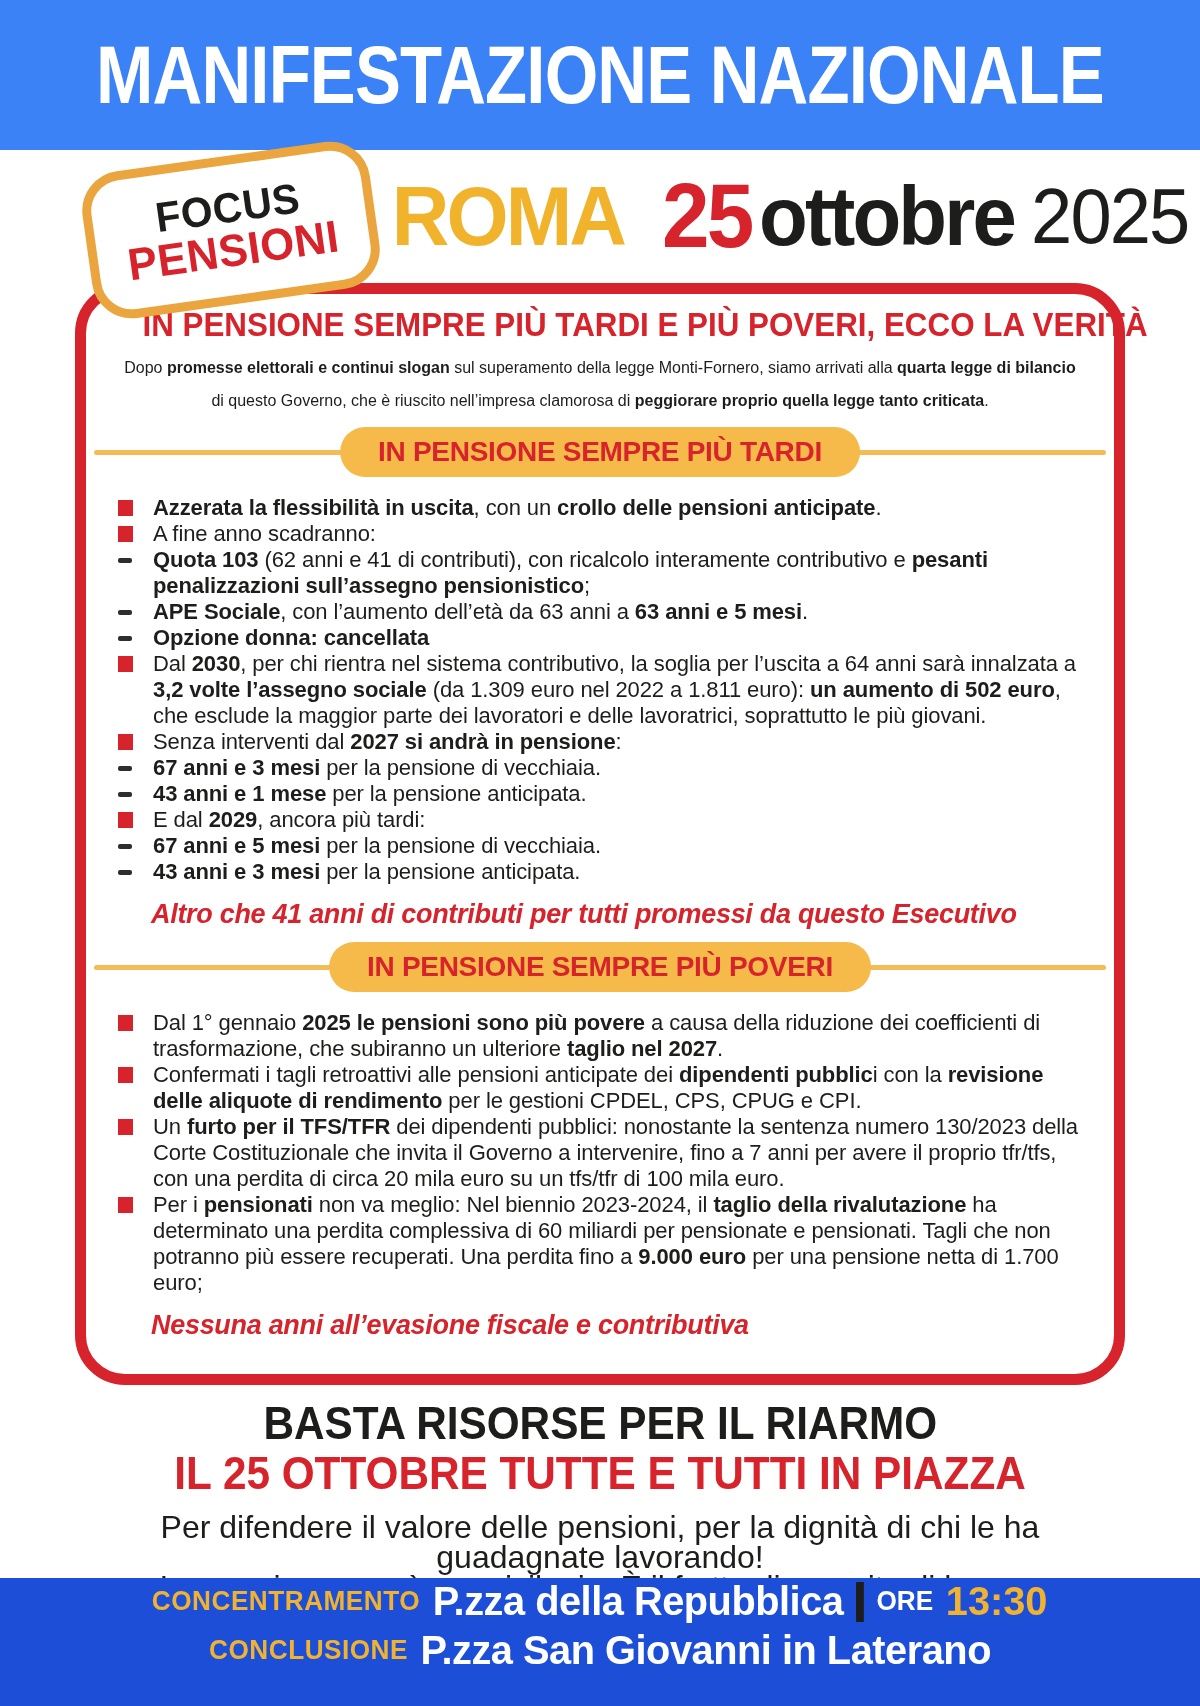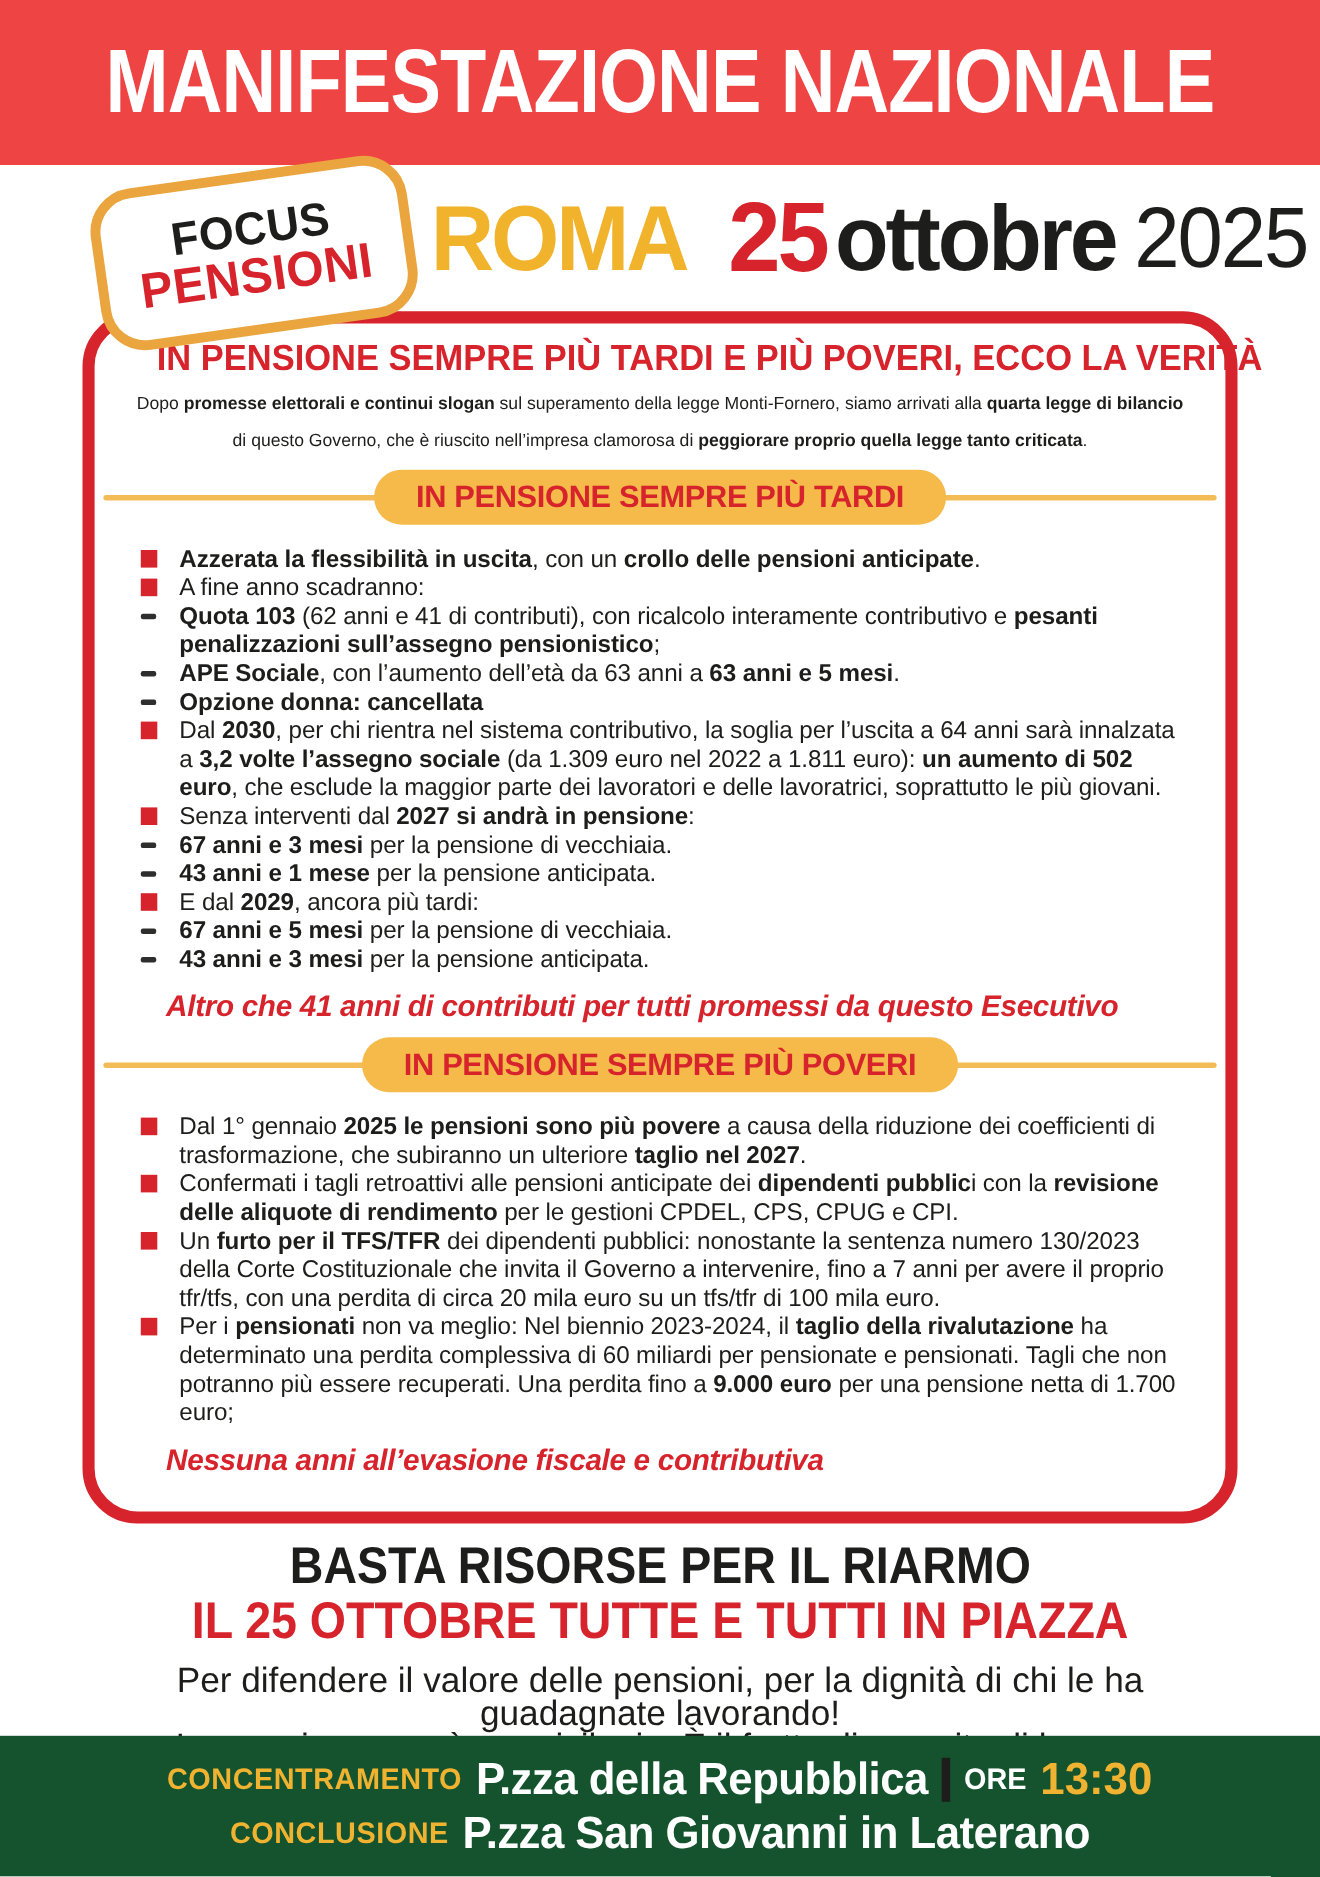--- a/index.html
+++ b/index.html
@@ -3,21 +3,21 @@
 <meta charset="utf-8">
 <style>
   html,body { margin:0; padding:0; }
   body {
     width:1200px; height:1706px; position:relative; overflow:hidden;
     background:#ffffff; color:#1d1d1b;
     font-family:"Liberation Sans", sans-serif;
   }
 
   
-  .banner { height:150px; background:#ef4444; display:flex; align-items:center; justify-content:center; }
+  .banner { height:150px; background:#3b82f6; display:flex; align-items:center; justify-content:center; }
   .banner-title {
     color:#fff; font-size:82px; font-weight:700; letter-spacing:-1px;
     white-space:nowrap; transform:scaleX(0.84);
   }
 
   
   .subheader { position:relative; height:133px; }
   .badge {
     position:absolute; left:86px; top:6px; width:272px; height:130px; z-index:5;
     background:#fff; border:9px solid #eaa53e; border-radius:40px;
@@ -57,21 +57,21 @@
 
   .pill-row { position:relative; height:50px; margin:10px -22px 18px; }
   .pill-line { position:absolute; left:0; right:0; top:23px; height:5px; background:#f3bc57; border-radius:3px; }
   .pill {
     position:absolute; left:50%; top:0; transform:translateX(-50%);
     background:#f6ba4b; color:#d7232b; font-weight:700; font-size:28px;
     line-height:50px; padding:0 38px; border-radius:27px; white-space:nowrap;
     letter-spacing:-0.3px;
   }
 
-  .blist { margin:12px; }
+  .blist { margin:2px; }
   .item { display:flex; margin:0; }
   .mk { flex:0 0 35px; }
   .mk.square::before { content:""; display:block; width:15px; height:16px; background:#d7232b; margin-top:5px; }
   .mk.dash::before   { content:""; display:block; width:14px; height:5px;  background:#2e2e2d; margin-top:11px; border-radius:2px; }
   .txt { font-size:22px; line-height:26px; color:#1d1d1b; letter-spacing:-0.1px; }
 
   .callout {
     margin:11px 0 0 35px; color:#d7232b;
     font-size:27px; font-weight:700; font-style:italic; line-height:36px;
     letter-spacing:-0.3px;
@@ -79,22 +79,22 @@
 
   
   .bottom { position:absolute; left:0; top:1398px; width:1200px; text-align:center; }
   .basta { font-size:47px; font-weight:700; line-height:1.06; color:#1d1d1b; }
   .basta > span { display:inline-block; transform:scaleX(0.9); white-space:nowrap; }
   .basta.red { color:#d7232b; }
   .outro { margin:14px auto 0; max-width:1050px; font-size:32px; line-height:30px; color:#1d1d1b; }
 
   
   .footer {
-    position:absolute; left:0; top:1578px; width:1200px; height:128px; background:#14532d;
-    display:flex; flex-direction:column; align-items:center; justify-content:center; gap:2px;
+    position:absolute; left:0; top:1578px; width:1200px; height:128px; background:#1d4ed8;
+    display:flex; flex-direction:column; align-items:center; gap:2px;
   }
   .f-row { display:flex; align-items:center; gap:13px; white-space:nowrap; transform:scaleX(0.97); }
   .f-label { color:#f0b331; font-size:27px; font-weight:700; letter-spacing:0.5px; }
   .f-place { color:#ffffff; font-size:41px; font-weight:700; letter-spacing:-0.5px; }
   .f-bar   { width:8px; height:40px; background:#1d1d1b; }
   .f-ore   { color:#ffffff; font-size:27px; font-weight:700; }
   .f-time  { color:#f0b331; font-size:41px; font-weight:700; }
 </style>
 </head>
 <body>

